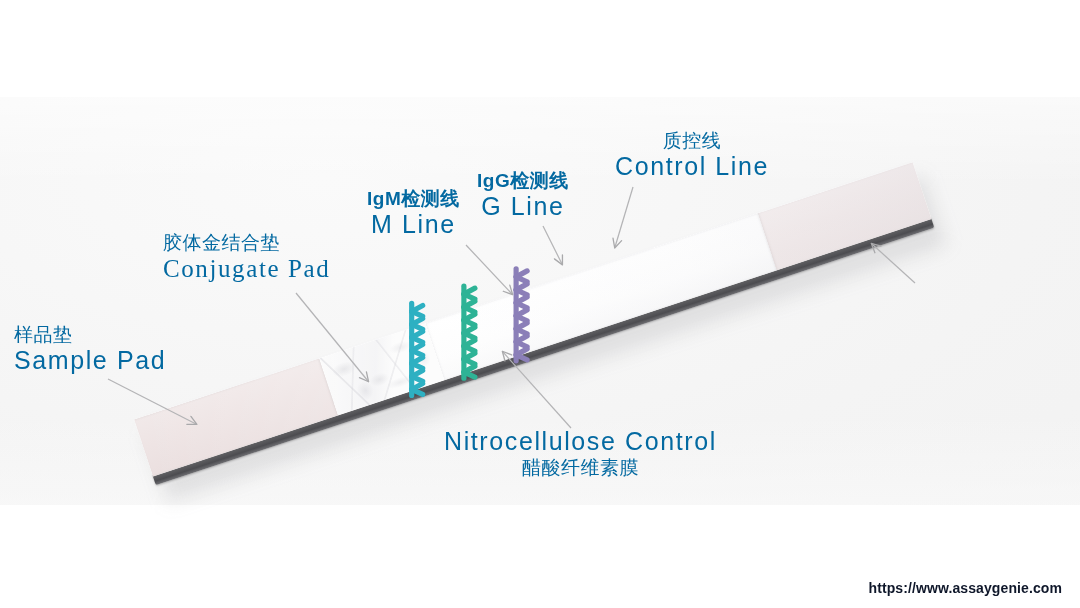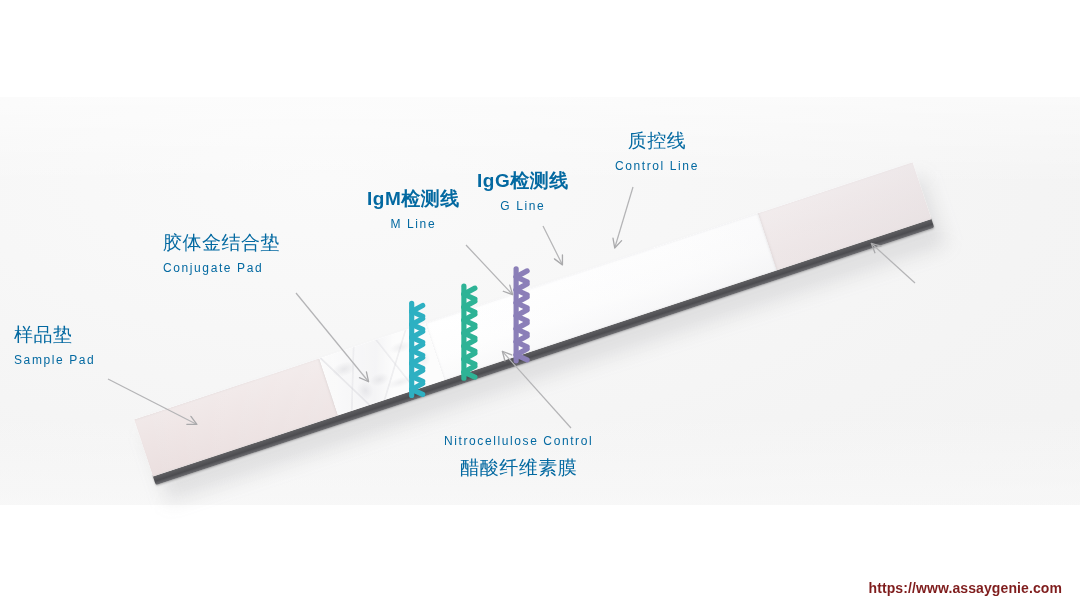--- a/index.html
+++ b/index.html
@@ -95,37 +95,37 @@
 
   
   .ab-group{position:absolute;top:-40px;transform:rotate(18.3deg);transform-origin:50% 100%;}
   .ab-group.m{left:236px;}
   .ab-group.g{left:291px;}
   .ab-group.c{left:346px;}
 
   
   .label{position:absolute;color:#0369a1;white-space:nowrap;}
   .label .cn{font-size:19px;line-height:25px;letter-spacing:.5px;}
-  .label .en{font-size:12px;line-height:27px;letter-spacing:1.6px;}
+  .label .en{font-size:25px;line-height:27px;letter-spacing:1.6px;}
   .label.bold .cn{font-weight:bold;}
   .label.center{text-align:center;}
 
   .lbl-sample{left:14px;top:322px;}
-  .lbl-conj{left:163px;top:230px;}
+  .lbl-conj{left:163px;top:230px;font-family:Liberation Serif, serif;}
   .lbl-m{left:367px;top:186px;}
   .lbl-g{left:477px;top:168px;}
   .lbl-c{left:615px;top:128px;}
   .lbl-nc{left:444px;top:428px;}
   .lbl-abs{left:869px;top:288px;}
 
   svg.leaders{position:absolute;left:0;top:0;width:1080px;height:608px;overflow:visible;pointer-events:none;}
 
   .watermark{
     position:absolute;right:18px;bottom:12px;
-    font-size:14px;font-weight:bold;color:#7f1d1d;letter-spacing:.1px;
+    font-size:14px;font-weight:bold;color:#0f172a;letter-spacing:.1px;
   }
 </style>
 </head>
 <body>
 
 <div class="stage">
 
   <div class="photo"></div>
 
   <div class="strip-wrap">

